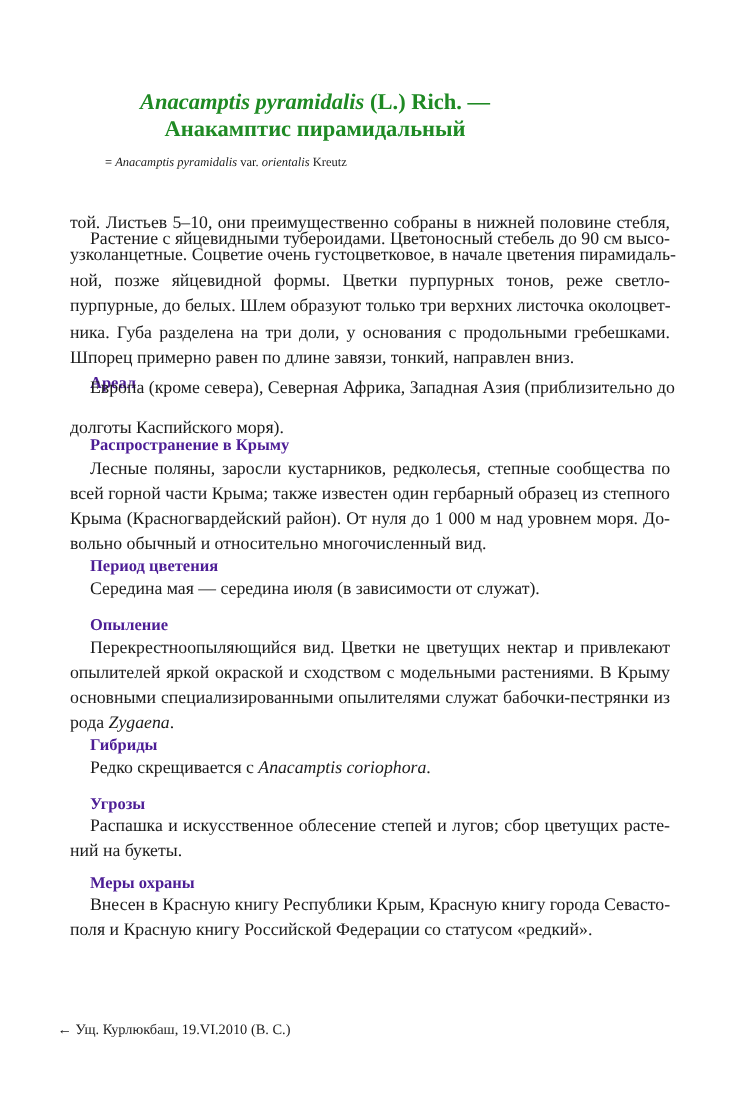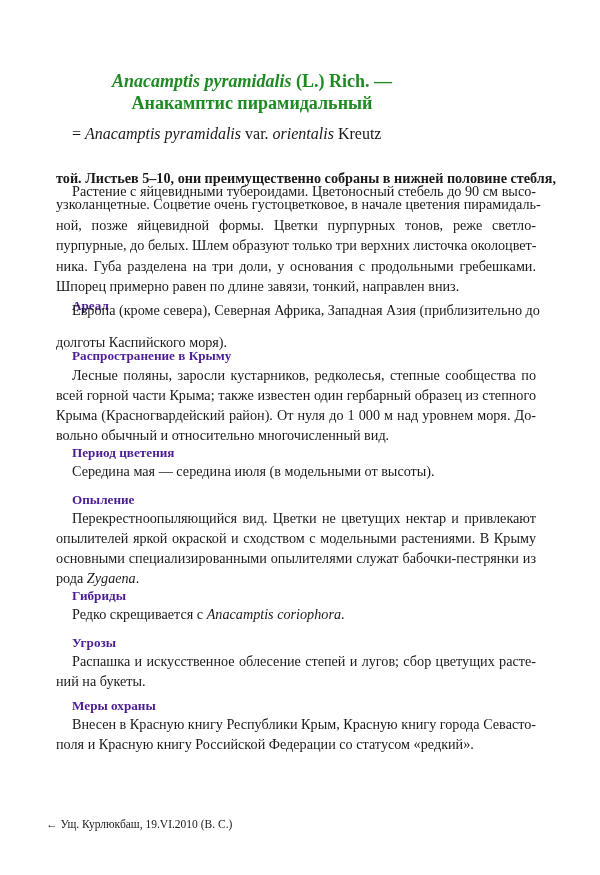--- a/index.html
+++ b/index.html
@@ -3,21 +3,21 @@
 <meta charset="utf-8">
 <style>
   html, body { margin: 0; padding: 0; background: #ffffff; }
   body { width: 600px; height: 875px; position: relative; overflow: hidden;
          font-family: "Liberation Serif", "DejaVu Serif", serif; color: #1a1a1a; }
   .title { position: absolute; left: 0; width: 504px; text-align: center;
            color: #1f8a24; font-weight: bold; font-size: 18px; line-height: 22px; }
   .title.l1 { top: 70px; }
   .title.l2 { top: 92px; }
   .title i { font-weight: bold; }
-  .synonym { position: absolute; left: 72px; top: 125px; font-size: 16px; color: #1a1a1a; }
+  .synonym { position: absolute; left: 84px; top: 125px; font-size: 10px; color: #1a1a1a; }
   .line { position: absolute; left: 56px; width: 480px; font-size: 14.2px; line-height: 20px;
           white-space: nowrap; text-align: justify; text-align-last: justify; }
   .line.first { left: 72px; width: 464px; }
   .line.last { text-align-last: left; }
   .heading { position: absolute; left: 72px; font-size: 13.2px; font-weight: bold; color: #4c1d95; }
   .footer { position: absolute; left: 46px; top: 818px; font-size: 11.5px; color: #1a1a1a; }
 </style>
 </head>
 <body>
 
@@ -25,21 +25,21 @@
   <i>Anacamptis pyramidalis</i><span> (L.) Rich. —</span>
 </div>
 <div class="title l2">Анакамптис пирамидальный</div>
 
 <div class="synonym">
   <span>= </span><i>Anacamptis pyramidalis</i><span> var. </span><i>orientalis</i><span> Kreutz</span>
 </div>
 
 <div>
   <div class="line first" style="top: 153px; margin-top: 28px;">Растение с яйцевидными тубероидами. Цветоносный стебель до 90 см высо-</div>
-  <div class="line" style="top: 168px; font-weight: bold;">той. Листьев 5–10, они преимущественно собраны в нижней половине стебля,</div>
+  <div class="line" style="top: 168px;">той. Листьев 5–10, они преимущественно собраны в нижней половине стебля,</div>
   <div class="line" style="top: 194px;">узколанцетные. Соцветие очень густоцветковое, в начале цветения пирамидаль-</div>
   <div class="line" style="top: 214.5px;">ной, позже яйцевидной формы. Цветки пурпурных тонов, реже светло-</div>
   <div class="line" style="top:235px">пурпурные, до белых. Шлем образуют только три верхних листочка околоцвет-</div>
   <div class="line" style="top: 255.5px;">ника. Губа разделена на три доли, у основания с продольными гребешками.</div>
   <div class="line last" style="top: 276px; text-align: left;">Шпорец примерно равен по длине завязи, тонкий, направлен вниз.</div>
 </div>
 
 <div>
   <div class="heading" style="top: 298px;">Ареал</div>
 </div>
@@ -56,21 +56,21 @@
 <div>
   <div class="heading" style="top:348px">Распространение в Крыму</div>
   <div class="line first" style="top:365px">Лесные поляны, заросли кустарников, редколесья, степные сообщества по</div>
   <div class="line" style="top:385px">всей горной части Крыма; также известен один гербарный образец из степного</div>
   <div class="line" style="top:405px">Крыма (Красногвардейский район). От нуля до 1 000 м над уровнем моря. До-</div>
   <div class="line last" style="top:425px;text-align:left">вольно обычный и относительно многочисленный вид.</div>
 </div>
 
 <div>
   <div class="heading" style="top:445px">Период цветения</div>
-  <div class="line first last" style="top:461px;text-align:left">Середина мая — середина июля (в модельными от высоты).</div>
+  <div class="line first last" style="top:461px;text-align:left">Середина мая — середина июля (в зависимости от служат).</div>
 </div>
 
 <div>
   <div class="heading" style="top:492px">Опыление</div>
   <div class="line first" style="top:508px">Перекрестноопыляющийся вид. Цветки не цветущих нектар и привлекают</div>
   <div class="line" style="top:528px">опылителей яркой окраской и сходством с модельными растениями. В Крыму</div>
   <div class="line" style="top:548px">основными специализированными опылителями служат бабочки-пестрянки из</div>
   <div class="line last" style="top:568px;text-align:left"><span>рода </span><i>Zygaena</i><span>.</span></div>
 </div>
 

